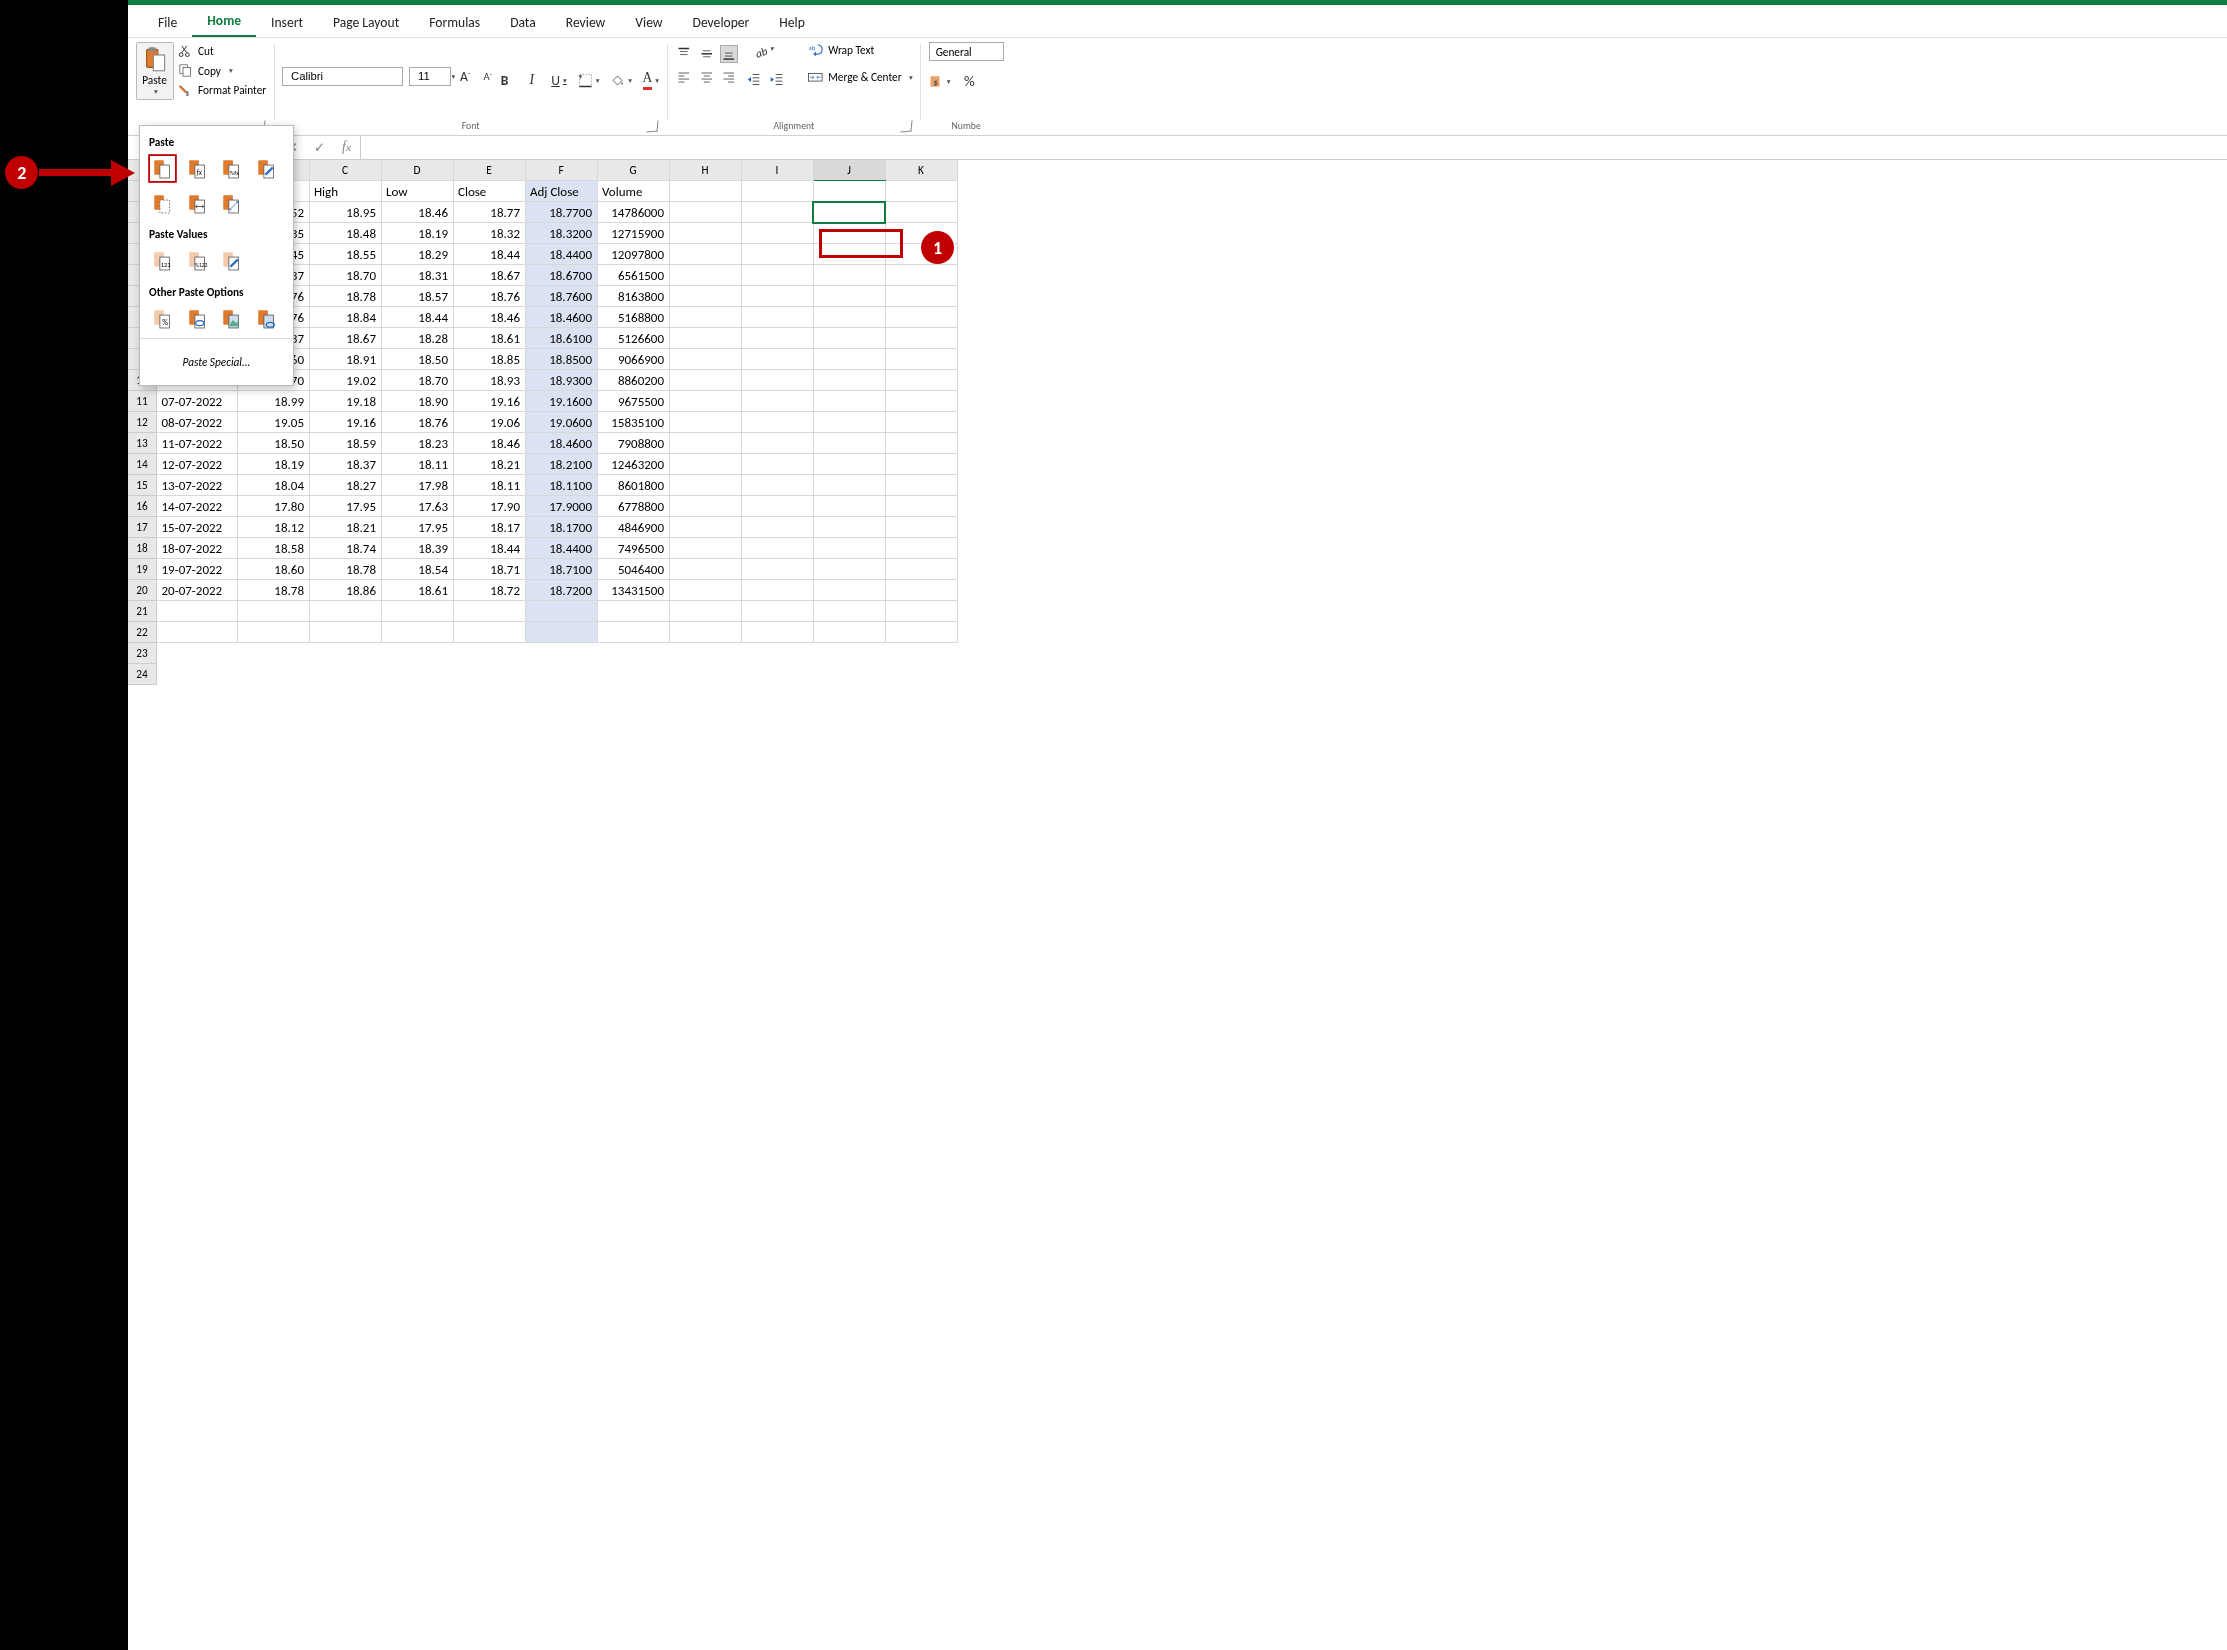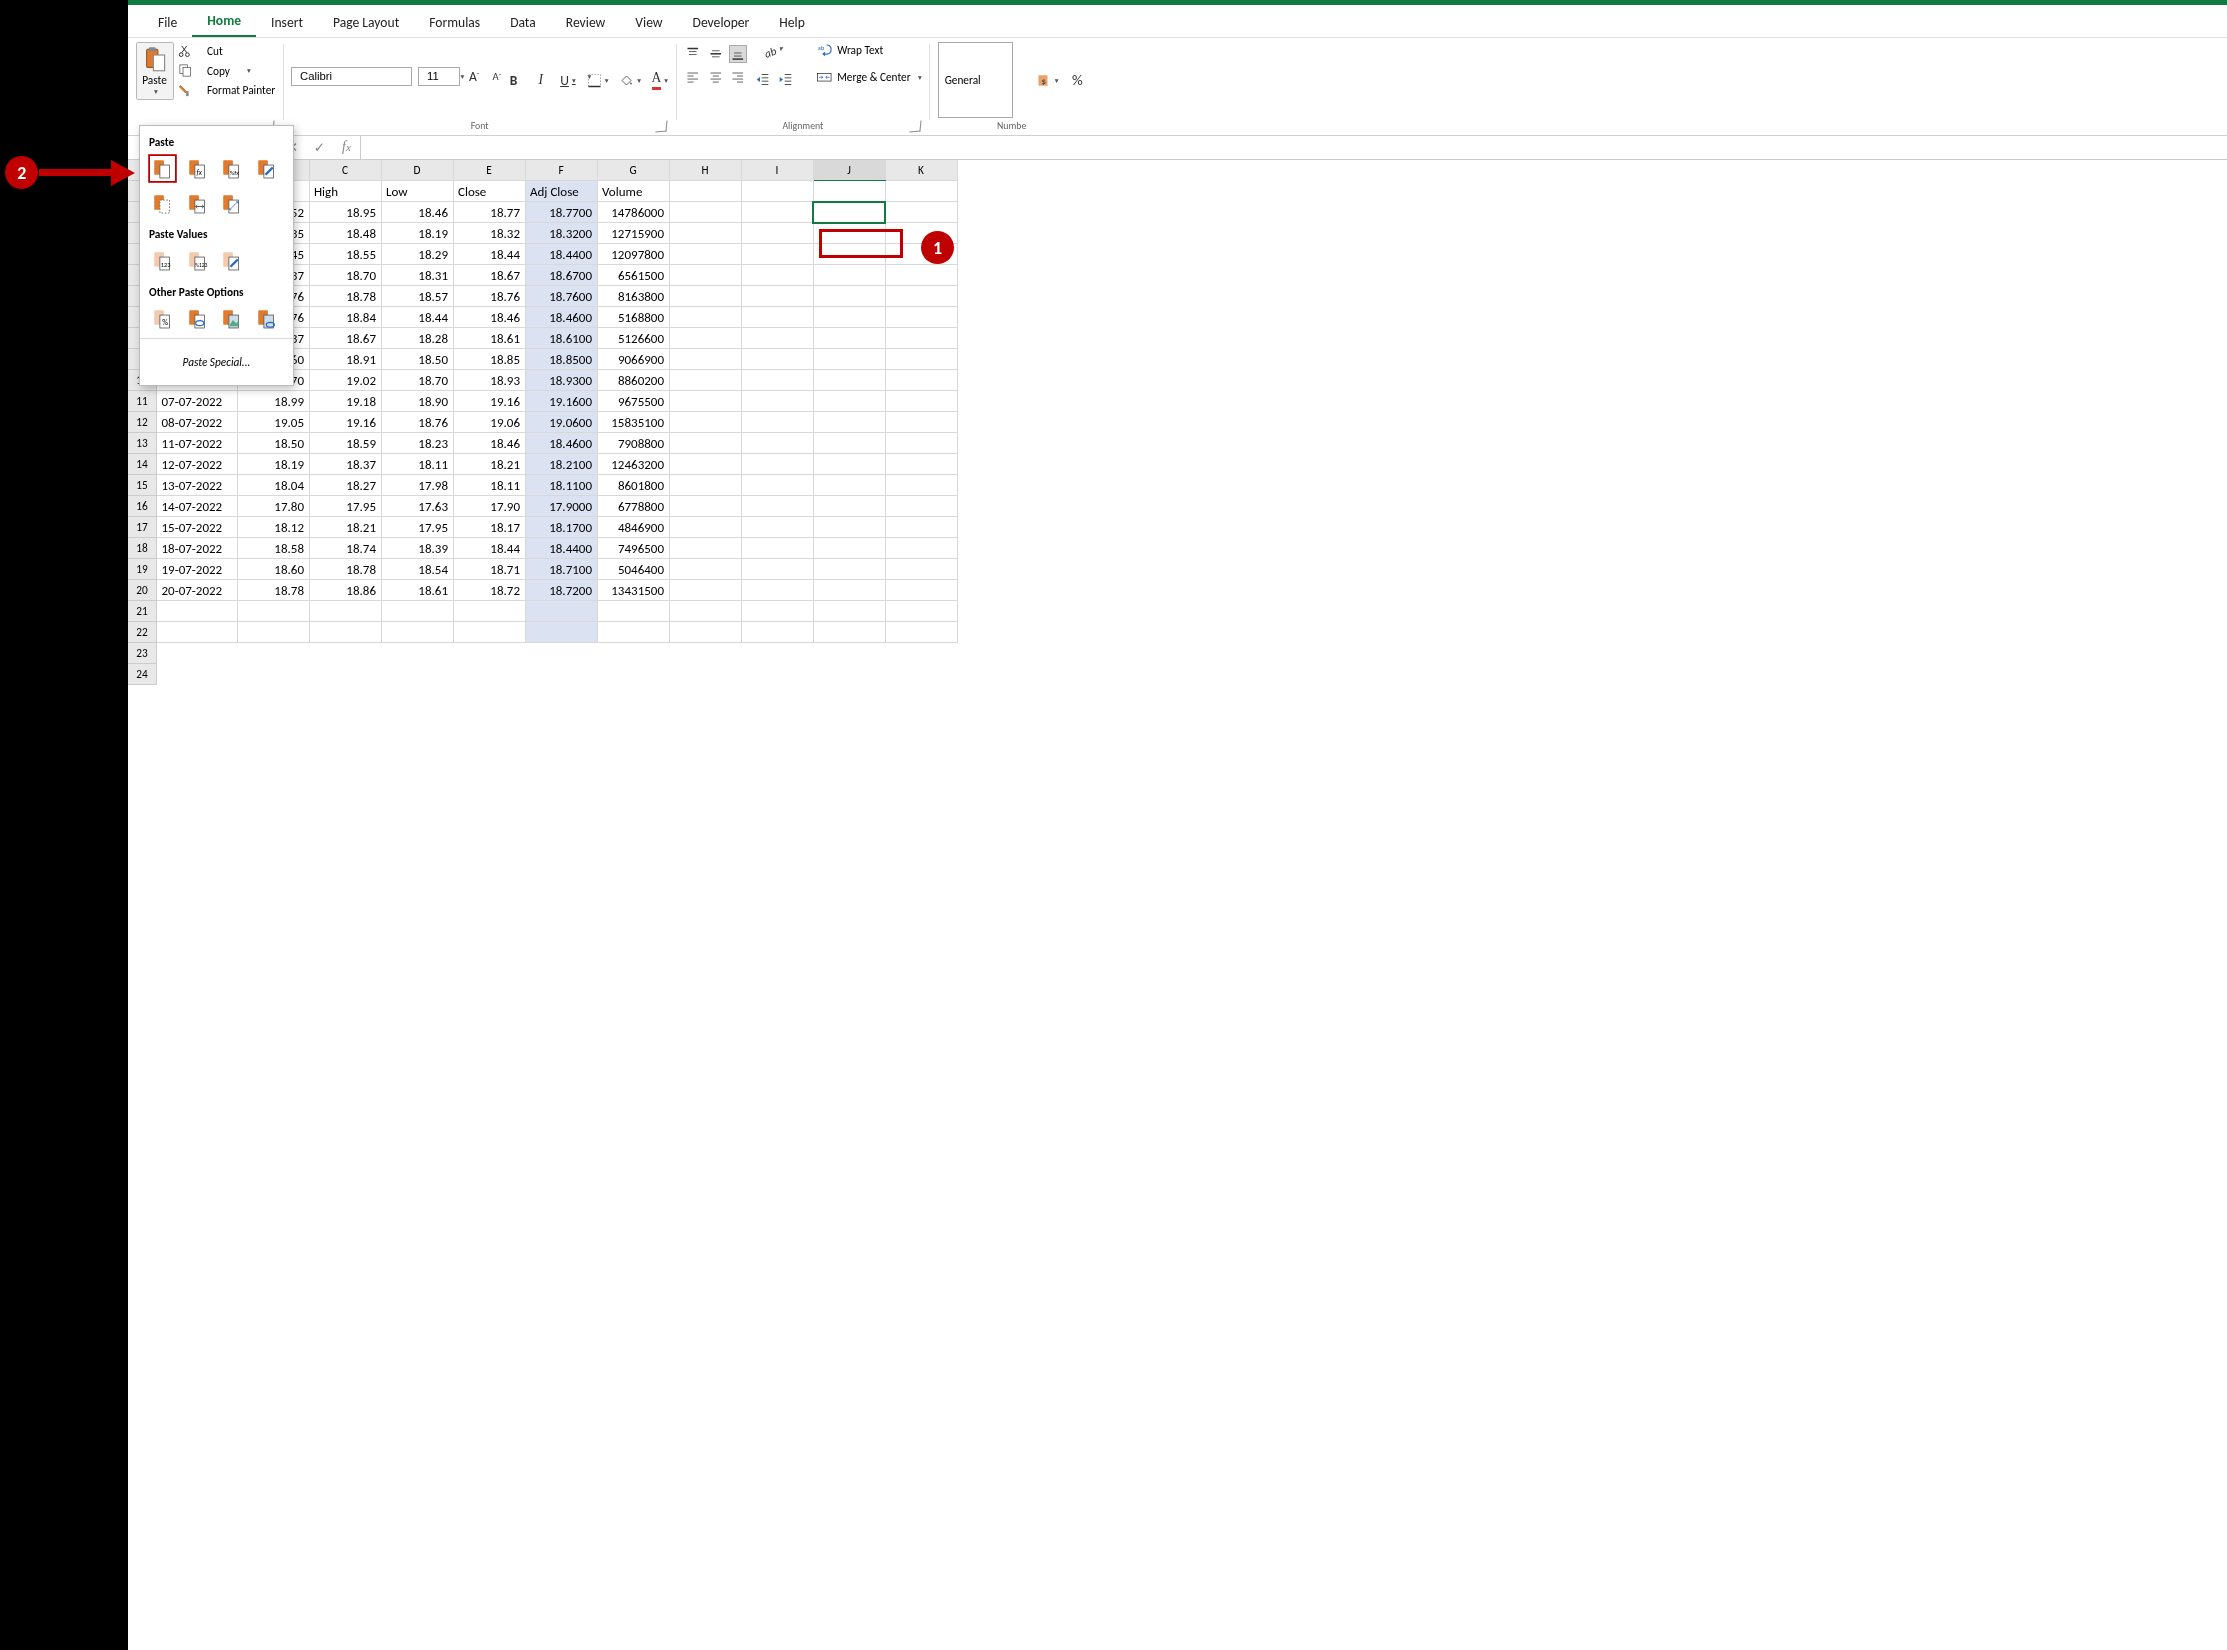--- a/index.html
+++ b/index.html
@@ -89,21 +89,21 @@
     flex-direction: column;
     align-items: center;
     padding: 3px 4.5px;
     border: 0.8px solid #b8b8b8;
     background: #f3f3f3;
     border-radius: 1.5px;
     cursor: pointer;
   }
   .paste-big svg { width: 27px; height: 27px; }
   .clip-stack { display: flex; flex-direction: column; gap: 4.5px; padding-top: 1.5px; }
-  .clip-row { display: flex; align-items: center; gap: 14px; font-size: 11.3px; cursor: pointer; }
+  .clip-row { display: flex; align-items: center; gap: 5px; font-size: 11.3px; cursor: pointer; }
   .clip-row svg { width: 15px; height: 15px; }
   .caret { font-size: 7.5px; color: #555; margin-left: 3px; }
 
   
   .font-row { display: flex; align-items: center; gap: 6px; margin-bottom: 7.5px; }
   .font-btn-row { display: flex; align-items: center; gap: 10.6px; }
   .combo {
     display: flex;
     align-items: center;
     border: 0.8px solid #aaa;
@@ -540,21 +540,21 @@
       </div>
       <div class="group-label">
           <span class="group-label-center">Alignment</span>
           <span class="launcher-icon"></span>
         </div>
     </div>
 
     <div class="divider"></div>
 
     <div class="group">
-      <div style="display:flex;flex-direction:row;flex:1;gap:24px;">
+      <div style="display:flex;flex-direction:column;flex:1;gap:11px;">
         <div class="number-box">
           <span>General</span>
         </div>
         <div style="display:flex;gap:10.6px;align-items:center;">
           <span class="icon-btn">
             <svg viewBox="0 0 20 20" style="font-size:15px">
                 <rect x="2" y="3" width="12" height="14" fill="#e07b2e" opacity="0.7"></rect>
                 <text x="6" y="14" font-size="12" fill="#333">$</text>
               </svg>
             <span class="caret">▾</span>

